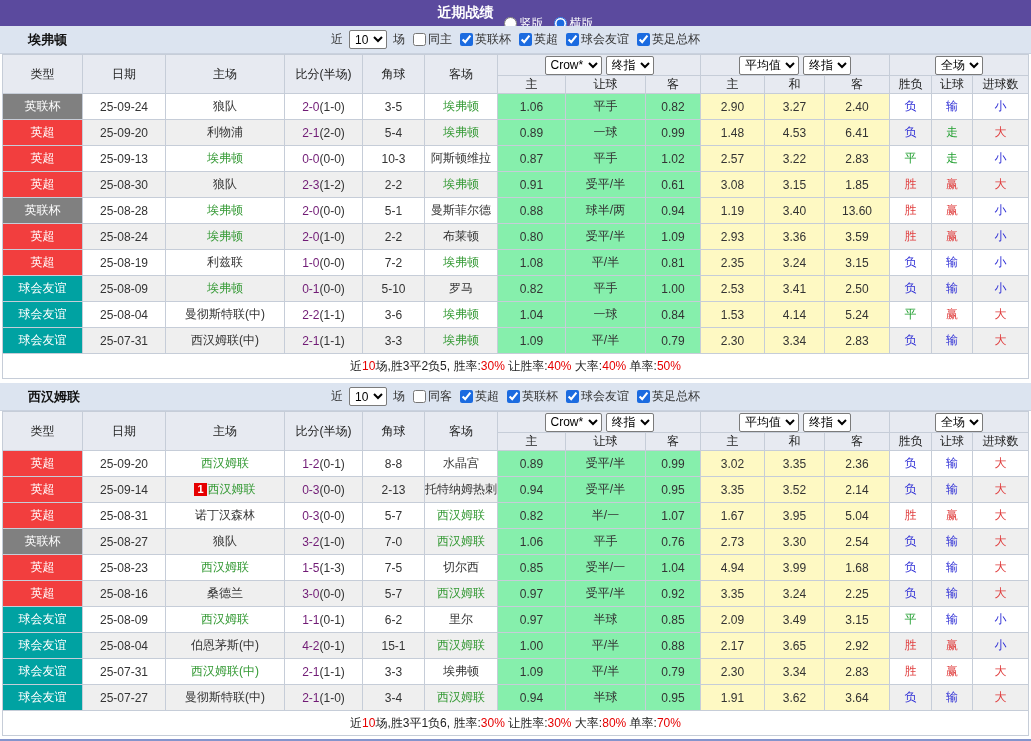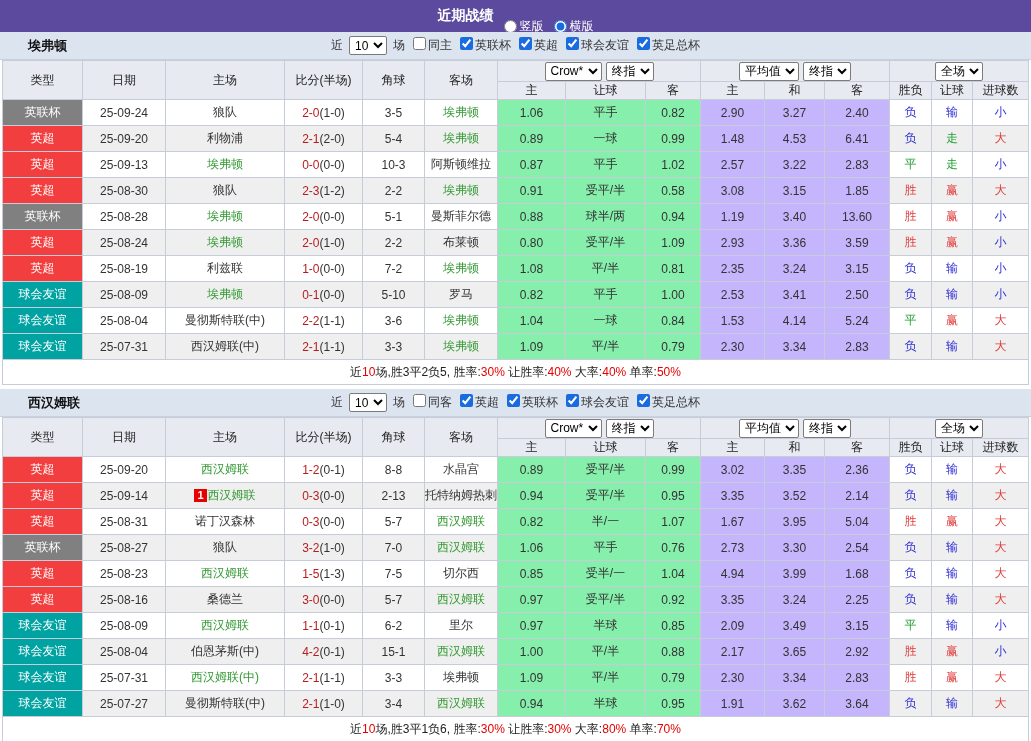--- a/index.html
+++ b/index.html
@@ -3,55 +3,55 @@
 <meta charset="utf-8">
 <style>
   * { box-sizing: border-box; }
   html,body { margin:0; padding:0; background:#fff; }
   .page {
     width:1031px; font-family:"Liberation Sans","DejaVu Sans",sans-serif;
     font-size:12px; color:#333; background:#fff;
   }
   
   .topbar {
-    height:32px; background:#5b4a9e; display:flex; align-items:center;
+    height:26px; background:#5b4a9e; display:flex; align-items:center;
     justify-content:center; gap:10px; color:#fff;
   }
   .topbar .title { font-weight:bold; font-size:14px; }
   .topbar label { display:flex; align-items:center; gap:3px; font-size:12px; cursor:pointer;margin-top:20px; }
   .topbar input[type=radio] { width:13px; height:13px; accent-color:#1b6be0; margin:0; }
   
   .filterbar {
     position:relative; height:28px; background:#dce4f0;
     display:flex; align-items:center; justify-content:center; gap:4px;
     border-bottom:1px solid #c9d1de;
   }
   .filterbar .team { position:absolute; left:28px; font-weight:bold; font-size:13px; color:#111; }
-  .filterbar label { display:inline-flex; gap:1px; }
+  .filterbar label { display:inline-flex; align-items:center; gap:1px; }
   .filterbar input[type=checkbox] { width:13px; height:13px; accent-color:#1b6be0; margin:0 1px 0 4px; }
   select.sel {
     font-family:inherit; font-size:12px; height:19px; background:#fff;
     border:1px solid #7b7b7b; border-radius:2px; padding:0 1px; margin:0 2px;
   }
   
   table { border-collapse:collapse; table-layout:fixed; width:1027px; margin:0 2px; }
   th, td {
     border:1px solid #c6cdd8; text-align:center; padding:0;
     white-space:nowrap; overflow:hidden; font-weight:normal; font-size:12px;
   }
   thead th { background:#e7eaf1; color:#222; }
   thead tr.ddrow th { height:21px; }
   thead tr.subrow th { height:17px; }
   tbody td { height:26px; background:#fff; }
   tbody tr.even td.plain { background:#efefef; }
   tbody td.cream { background:#86efac; }
-  tbody td.blue  { background:#c4b5fd; }
+  tbody td.blue  { background:#fef9c3; }
   td.league { color:#fff; }
   .tracked { color:#339933; }
-  .score { color:#b91c1c; }
+  .score { color:#701a75; }
   .redcard {
     display:inline-block; background:#e60000; color:#fff; font-size:11px;
     line-height:13px; padding:0 3px; margin-right:1px; font-weight:bold;
   }
   tr.summary td { height:25px; background:#fff; font-size:12px; color:#222; }
   tr.summary .red { color:#e60000; }
   .res-red { color:#e04040; } .res-blue { color:#2f2fd6; } .res-green { color:#1f9e2e; }
   .gap { height:4px; background:#fff; }
   .bottombar { margin-top:3px; height:10px; background:#4e4197; border-top:2px solid #8494cc; }
 </style>
@@ -194,21 +194,21 @@
           </tr>
           <tr class="even">
             <td class="league" style="background: rgb(242, 62, 62);">英超</td>
             <td class="plain">25-08-30</td>
             <td class="plain"><span class="">狼队</span></td>
             <td class="plain"><span class="score">2-3</span><span>(1-2)</span></td>
             <td class="plain">2-2</td>
             <td class="plain"><span class="tracked">埃弗顿</span></td>
             <td class="cream">0.91</td>
             <td class="cream">受平/半</td>
-            <td class="cream">0.58</td>
+            <td class="cream">0.61</td>
             <td class="blue">3.08</td>
             <td class="blue">3.15</td>
             <td class="blue">1.85</td>
             <td class="plain"><span class="res-red">胜</span></td>
             <td class="plain"><span class="res-red">赢</span></td>
             <td class="plain"><span class="res-red">大</span></td>
           </tr>
           <tr class="">
             <td class="league" style="background: rgb(128, 128, 128);">英联杯</td>
             <td class="plain">25-08-28</td>

